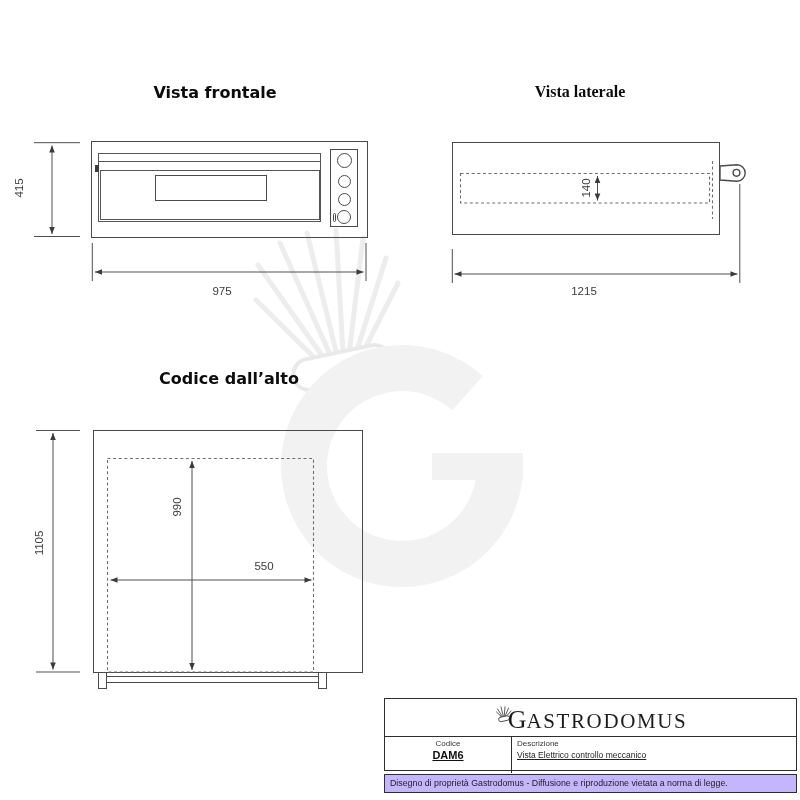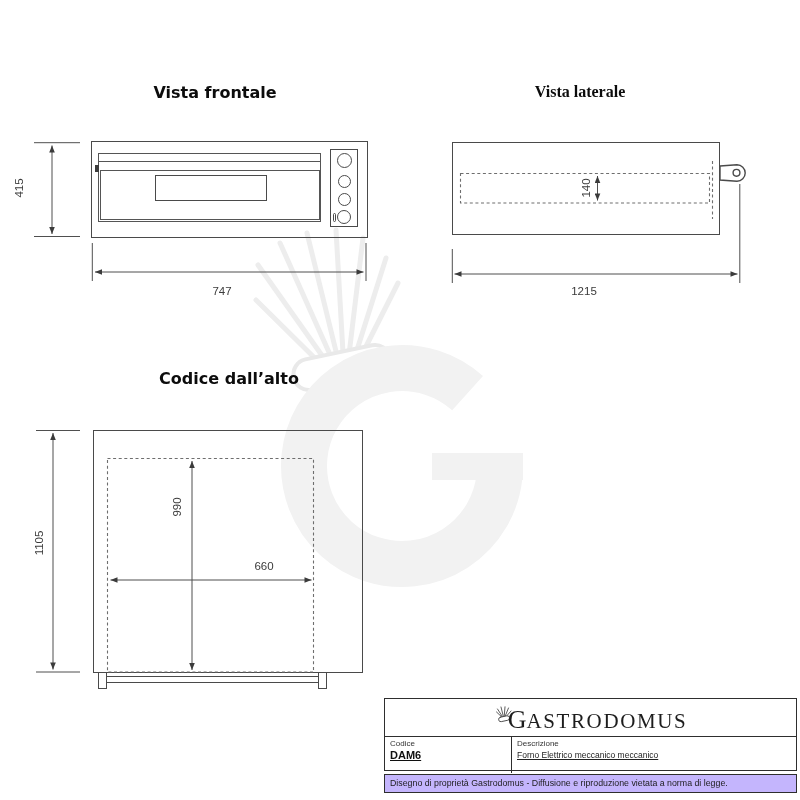--- a/index.html
+++ b/index.html
@@ -22,21 +22,21 @@
   
   #tblock{position:absolute;left:384px;top:698px;width:413px;height:73px;box-sizing:border-box;
           border:1.6px solid #2e2e2e;background:#fff;z-index:3;}
   #tblock .logo-row{height:35px;border-bottom:1.3px solid #2e2e2e;display:flex;align-items:flex-end;
                     justify-content:center;padding-bottom:2px;}
   .brand{display:flex;align-items:baseline;color:#1d1d1d;font-family:"Liberation Serif", serif;}
   .brand-g{font-size:26px;line-height:22px;}
   .brand-rest{font-size:21px;letter-spacing:1.6px;}
   #tblock .fields{display:flex;height:36px;}
   #tblock .cell{box-sizing:border-box;padding:2px 5px 0 5px;}
-  #tblock .cell.c1{width:127px;border-right:1.3px solid #2e2e2e;}
+  #tblock .cell.c1{width:127px;border-right:1.3px solid #2e2e2e;text-align:center;}
   #tblock .cell.c2{flex:1;}
   .fld-label{font-size:8px;color:#333;}
   .fld-value{font-size:11px;font-weight:bold;color:#101010;margin-top:1px;text-decoration:underline;}
   .fld-value.normal{font-weight:normal;font-size:8.5px;color:#222;margin-top:2px;}
   #legal{position:absolute;left:384px;top:774px;width:413px;height:19px;box-sizing:border-box;
          border:1.6px solid #2e2e2e;background:#c4b5fd;z-index:3;font-size:8.8px;color:#1c1c1c;
          padding:3px 0 0 5px;white-space:nowrap;}
 </style>
 </head>
 <body>
@@ -71,39 +71,39 @@
   <div class="box z1" style="left:155px;top:175px;width:112px;height:26px;border-width:1.2px;"></div>
 
   <div class="box z1" style="left:330px;top:149px;width:28px;height:78px;border-width:1.2px;"></div>
   <div class="knob" style="left:336.5px;top:152.5px;width:15px;height:15px;"></div>
   <div class="knob" style="left:337.5px;top:174.5px;width:13px;height:13px;"></div>
   <div class="knob" style="left:337.5px;top:192.5px;width:13px;height:13px;"></div>
   <div class="knob" style="left:337px;top:210px;width:14px;height:14px;"></div>
   <div class="abs z1" style="left:333px;top:212.5px;width:3px;height:9px;border:1px solid #4a4a4a;border-radius:1.5px;"></div>
 
   <div class="dim-label rot" style="left:19px;top:188px;">415</div>
-  <div class="dim-label" style="left:222px;top:291px;">747</div>
+  <div class="dim-label" style="left:222px;top:291px;">975</div>
 
   <div class="view-title" style="left:580px;top:92px;font-family:Liberation Serif, serif;">Vista laterale</div>
 
   <div class="box z1" style="left:452px;top:142px;width:268px;height:93px;"></div>
 
   <div class="dim-label rot" style="left:585.5px;top:188px;">140</div>
   <div class="dim-label" style="left:584px;top:291px;">1215</div>
 
   <div class="view-title" style="left:229px;top:378px;">Codice dall’alto</div>
 
   <div class="box z1" style="left:93px;top:430px;width:270px;height:243px;"></div>
   <div class="wh" style="left:100px;top:675.5px;width:226px;height:7px;"></div>
   <div class="wh" style="left:97.5px;top:671.5px;width:9px;height:17px;"></div>
   <div class="wh" style="left:317.5px;top:671.5px;width:9px;height:17px;"></div>
 
   <div class="dim-label rot" style="left:39px;top:543px;">1105</div>
   <div class="dim-label rot" style="left:177px;top:507px;">990</div>
-  <div class="dim-label" style="left:264px;top:566px;">660</div>
+  <div class="dim-label" style="left:264px;top:566px;">550</div>
 
   <svg class="overlay" width="800" height="800" viewBox="0 0 800 800">
     <defs>
       <marker id="arr" viewBox="0 0 8 6" markerWidth="8" markerHeight="6" refX="7.5" refY="3" orient="auto-start-reverse" markerUnits="userSpaceOnUse">
         <path d="M0.5,0.2 L7.5,3 L0.5,5.8 Z" fill="#3b3b3b"></path>
       </marker>
     </defs>
 
     <g stroke="#4f4f4f" stroke-width="1">
       <line x1="34" y1="142.7" x2="80" y2="142.7"></line>
@@ -162,19 +162,19 @@
           <span class="brand-rest">ASTRODOMUS</span>
       </div>
     </div>
     <div class="fields">
       <div class="cell c1">
         <div class="fld-label">Codice</div>
         <div class="fld-value">DAM6</div>
       </div>
       <div class="cell c2">
         <div class="fld-label">Descrizione</div>
-        <div class="fld-value normal">Forno Elettrico meccanico meccanico</div>
+        <div class="fld-value normal">Vista Elettrico controllo meccanico</div>
       </div>
     </div>
   </div>
   <div id="legal">Disegno di proprietà Gastrodomus -  Diffusione e riproduzione vietata a norma di legge.</div>
 
 </div>
 
 </body></html>

